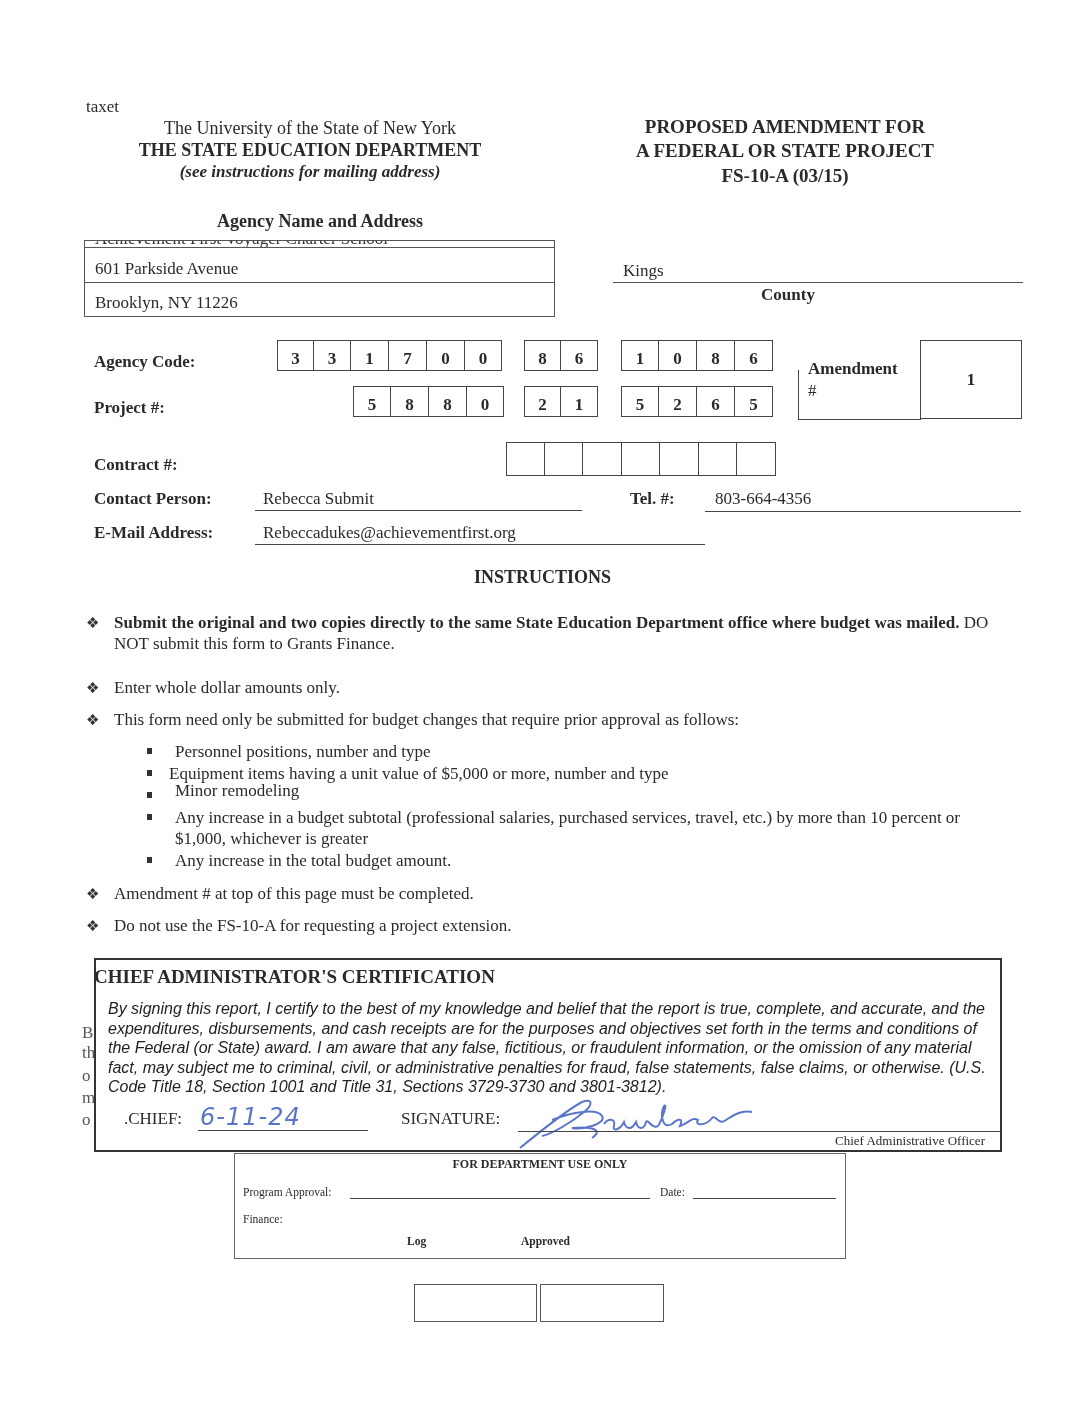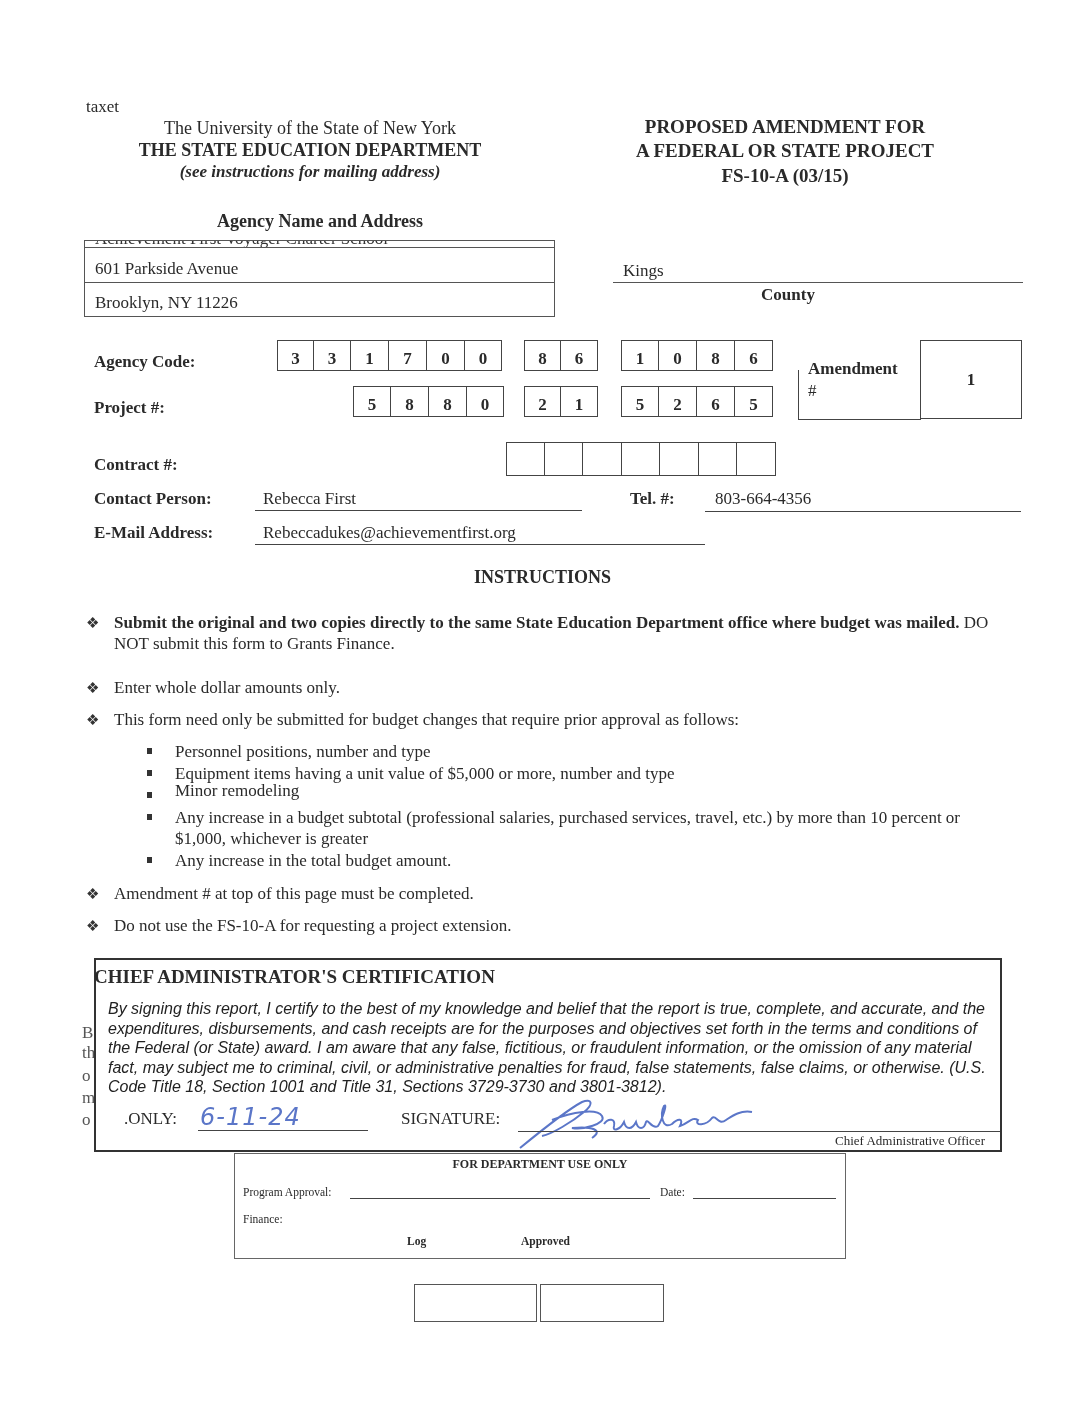--- a/index.html
+++ b/index.html
@@ -156,21 +156,21 @@
   <div class="contract-digit"></div>
   <div class="contract-digit"></div>
   <div class="contract-digit"></div>
   <div class="contract-digit"></div>
   <div class="contract-digit"></div>
   <div class="contract-digit"></div>
   <div class="contract-digit"></div>
 </div>
 
 <div class="abs lbl" style="left:94px; top:489px;">Contact Person:</div>
-<div class="abs field-val" style="left:263px; top:489px;">Rebecca First</div>
+<div class="abs field-val" style="left:263px; top:489px;">Rebecca Submit</div>
 <div class="abs field-line" style="left:255px; top:510px; width:327px;"></div>
 
 <div class="abs lbl" style="left:630px; top:489px;">Tel. #:</div>
 <div class="abs field-val" style="left:715px; top:489px;">803-664-4356</div>
 <div class="abs field-line" style="left:705px; top:511px; width:316px;"></div>
 
 <div class="abs lbl" style="left:94px; top:523px;">E-Mail Address:</div>
 <div class="abs field-val" style="left:263px; top:523px;">Rebeccadukes@achievementfirst.org</div>
 <div class="abs field-line" style="left:255px; top:544px; width:450px;"></div>
 
@@ -183,21 +183,21 @@
 
 <div class="abs diamond" style="left:86px; top:679px;">❖</div>
 <div class="abs para" style="left:114px; top:677px;">Enter whole dollar amounts only.</div>
 
 <div class="abs diamond" style="left:86px; top:711px;">❖</div>
 <div class="abs para" style="left:114px; top:709px;">This form need only be submitted for budget changes that require prior approval as follows:</div>
 
 <div class="abs bullet-sq" style="left:147px; top:748px;"></div>
 <div class="abs para" style="left:175px; top:741px;">Personnel positions, number and type</div>
 <div class="abs bullet-sq" style="left:147px; top:770px;"></div>
-<div class="abs para" style="left:175px; top:763px;">Equipment items having a unit value of $5,000 or more, number and type</div>
+<div class="abs para" style="left:169px; top:763px;">Equipment items having a unit value of $5,000 or more, number and type</div>
 <div class="abs bullet-sq" style="left:147px; top:792px;"></div>
 <div class="abs para" style="left:175px; top:780px;">Minor remodeling</div>
 <div class="abs bullet-sq" style="left:147px; top:814px;"></div>
 <div class="abs para" style="left:175px; top:807px; width:835px;">Any increase in a budget subtotal (professional salaries, purchased services, travel, etc.) by more than 10 percent or $1,000, whichever is greater</div>
 <div class="abs bullet-sq" style="left:147px; top:857px;"></div>
 <div class="abs para" style="left:175px; top:850px;">Any increase in the total budget amount.</div>
 
 <div class="abs diamond" style="left:86px; top:885px;">❖</div>
 <div class="abs para" style="left:114px; top:883px;">Amendment # at top of this page must be completed.</div>
 
@@ -207,21 +207,21 @@
 <div class="abs margin-frag" style="left:82px; top:1023px;">B</div>
 <div class="abs margin-frag" style="left:82px; top:1043px;">th</div>
 <div class="abs margin-frag" style="left:82px; top:1066px;">o</div>
 <div class="abs margin-frag" style="left:82px; top:1088px;">m</div>
 <div class="abs margin-frag" style="left:82px; top:1110px;">o</div>
 
 <div class="abs cert-box"></div>
 <div class="abs cert-title">CHIEF ADMINISTRATOR'S CERTIFICATION</div>
 <div class="abs cert-text">By signing this report, I certify to the best of my knowledge and belief that the report is true, complete, and accurate, and the expenditures, disbursements, and cash receipts are for the purposes and objectives set forth in the terms and conditions of the Federal (or State) award.  I am aware that any false, fictitious, or fraudulent information, or the omission of any material fact, may subject me to criminal, civil, or administrative penalties for fraud, false statements, false claims, or otherwise.  (U.S. Code Title 18, Section 1001 and Title 31, Sections 3729-3730 and 3801-3812).</div>
 
-<div class="abs date-lbl">.ONLY:</div>
+<div class="abs date-lbl">.CHIEF:</div>
 <div class="abs date-val">6-11-24</div>
 <div class="abs date-line"></div>
 
 <div class="abs sig-lbl">SIGNATURE:</div>
 <svg class="abs" style="left:512px; top:1090px;" width="280" height="62" viewBox="0 0 280 62">
   <path d="M8 58 C 30 40, 55 20, 70 12 C 80 8, 82 14, 72 22 C 60 32, 40 44, 30 46 M40 30 C 60 22, 85 18, 90 26 C 95 34, 70 40, 60 38 C 80 36, 92 40, 80 48" fill="none" stroke="#5b76c8" stroke-width="2"></path>
   <path d="M92 34 C 96 28, 104 28, 102 36 C 100 42, 108 40, 112 32 C 114 40, 120 40, 124 32 C 126 40, 132 40, 134 32 C 136 28, 140 40, 146 36 C 150 30, 156 12, 152 16 C 148 24, 150 40, 160 34 C 166 28, 172 28, 168 36 C 176 34, 180 26, 186 30 C 182 36, 194 36, 200 28 C 204 24, 206 36, 214 30 C 220 26, 228 20, 240 22" fill="none" stroke="#5b76c8" stroke-width="2"></path>
   <text x="0" y="0" fill="none">Saunders</text>
 </svg>
 <div class="abs sig-line"></div>

